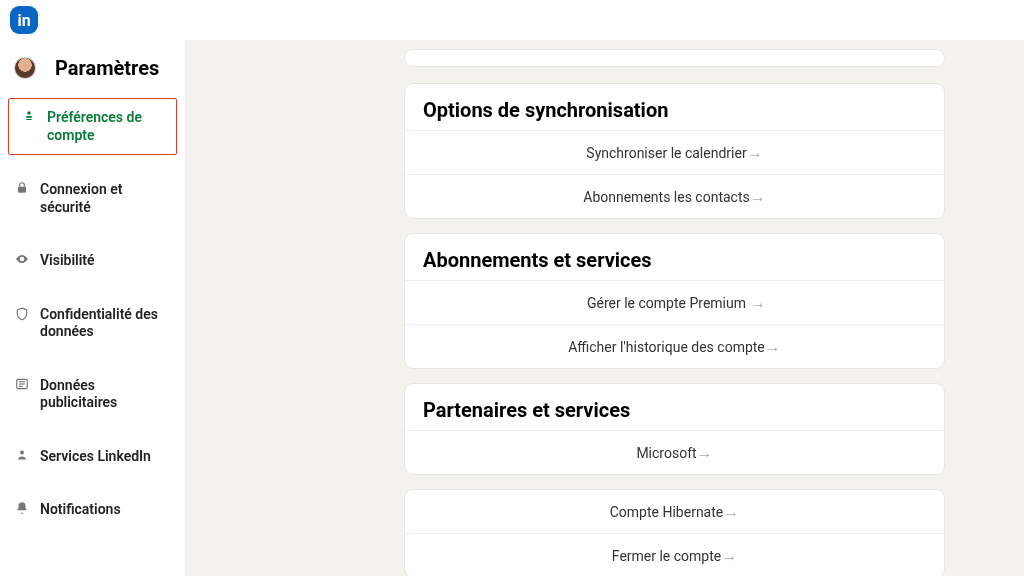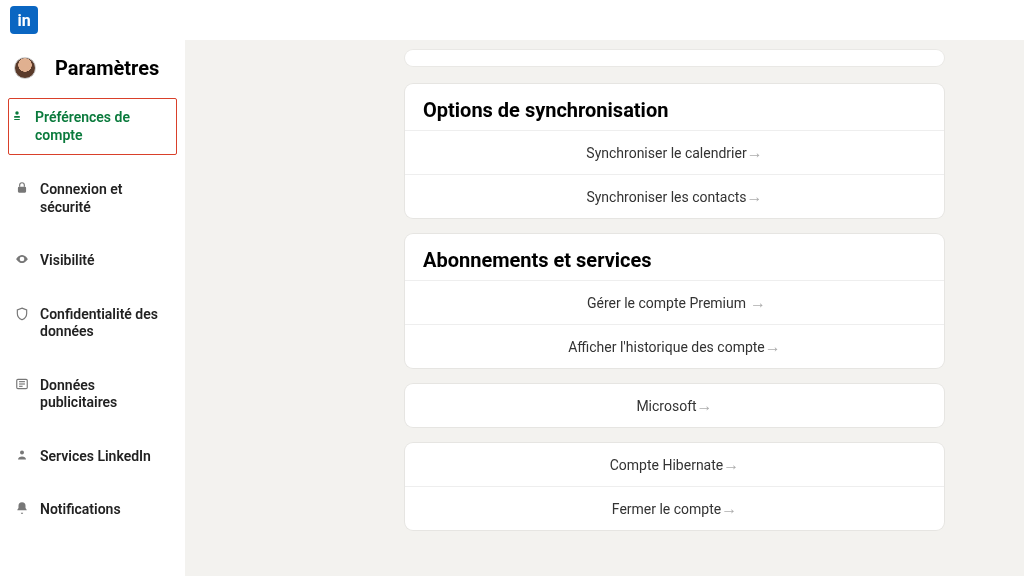--- a/index.html
+++ b/index.html
@@ -1,35 +1,35 @@
 <!DOCTYPE html>
 <html><head>
 <meta charset="utf-8">
 <style>
   * { box-sizing: border-box; margin: 0; padding: 0; }
   body { font-family: -apple-system, BlinkMacSystemFont, "Segoe UI", Roboto, Helvetica, Arial, sans-serif; background: #fff; color: #000; }
   .header { padding: 6px 10px; }
   .logo {
     width: 28px; height: 28px; background: #0a66c2; color: #fff; display: flex;
-    align-items: center; justify-content: center; border-radius: 4px; font-weight: 700; font-size: 16px;
+    align-items: center; justify-content: center; border-radius: 9px; font-weight: 700; font-size: 16px;
   }
   .layout { display: flex; }
   .sidebar { width: 185px; padding: 16px 0 0 0; }
   .sidebar-title-row { display: flex; align-items: center; gap: 10px; padding: 0 12px 18px 14px; }
   .avatar {
     width: 22px; height: 22px; border-radius: 50%; background: radial-gradient(circle at 50% 35%, #e0b090 0 40%, #5a3a2a 42% 100%);
     border: 1px solid #ccc;
   }
   .sidebar-title { font-size: 20px; font-weight: 700; margin-left: 9px; }
   .nav-item {
     display: flex; align-items: flex-start; gap: 10px; padding: 10px 12px 10px 14px; cursor: pointer;
     font-size: 14px; font-weight: 600; color: #222; margin-bottom: 16px;
   }
   .nav-icon { width: 16px; flex: 0 0 16px; color: #777; display: flex; align-items: center; justify-content: center; }
-  .nav-item.active { color: #0a7a3c; border: 1.5px solid #d9402a; margin: 0 8px 16px 8px; padding: 10px 0; border-radius: 2px; }
+  .nav-item.active { color: #0a7a3c; border: 1.5px solid #d9402a; margin: 0 8px 16px 8px; padding: 10px 12px; border-radius: 2px; }
   .nav-item.active .nav-icon { color: #0a7a3c; }
   .nav-label { line-height: 1.25; }
   .main { flex: 1; background: #f3f2ef; padding: 10px 80px 30px 220px; min-height: 540px; }
   .card-spacer { background: #fff; border-radius: 8px; height: 16px; margin-bottom: 18px; box-shadow: 0 0 0 1px rgba(0,0,0,0.04); }
   .section { background: #fff; border-radius: 8px; margin-bottom: 16px; box-shadow: 0 0 0 1px rgba(0,0,0,0.05); overflow: hidden; }
   .section-header { padding: 14px 18px 8px 18px; font-size: 20px; font-weight: 700; }
   .row {
     display: flex; align-items: center; justify-content: center; padding: 12px 18px;
     border-top: 1px solid #eee; font-size: 14px; color: #333; cursor: pointer;
   }
@@ -128,38 +128,39 @@
   <main class="main">
     <div class="card-spacer"></div>
 
     <div class="section">
       <div class="section-header">Options de synchronisation</div>
       <div class="row">
         <span>Synchroniser le calendrier</span>
         <span class="arrow">→</span>
       </div>
       <div class="row">
-        <span>Synchroniser les contacts</span>
+        <span>Abonnements les contacts</span>
         <span class="arrow">→</span>
       </div>
     </div>
 
     <div class="section">
       <div class="section-header">Abonnements et services</div>
       <div class="row highlight-row">
         <span>Gérer le compte Premium</span>
         <span class="arrow">→</span>
       </div>
       <div class="row">
         <span>Afficher l'historique des compte</span>
         <span class="arrow">→</span>
       </div>
     </div>
 
     <div class="section">
+      <div class="section-header">Partenaires et services</div>
       <div class="row">
         <span>Microsoft</span>
         <span class="arrow">→</span>
       </div>
     </div>
 
     <div class="section">
       <div class="row">
         <span>Compte Hibernate</span>
         <span class="arrow">→</span>

